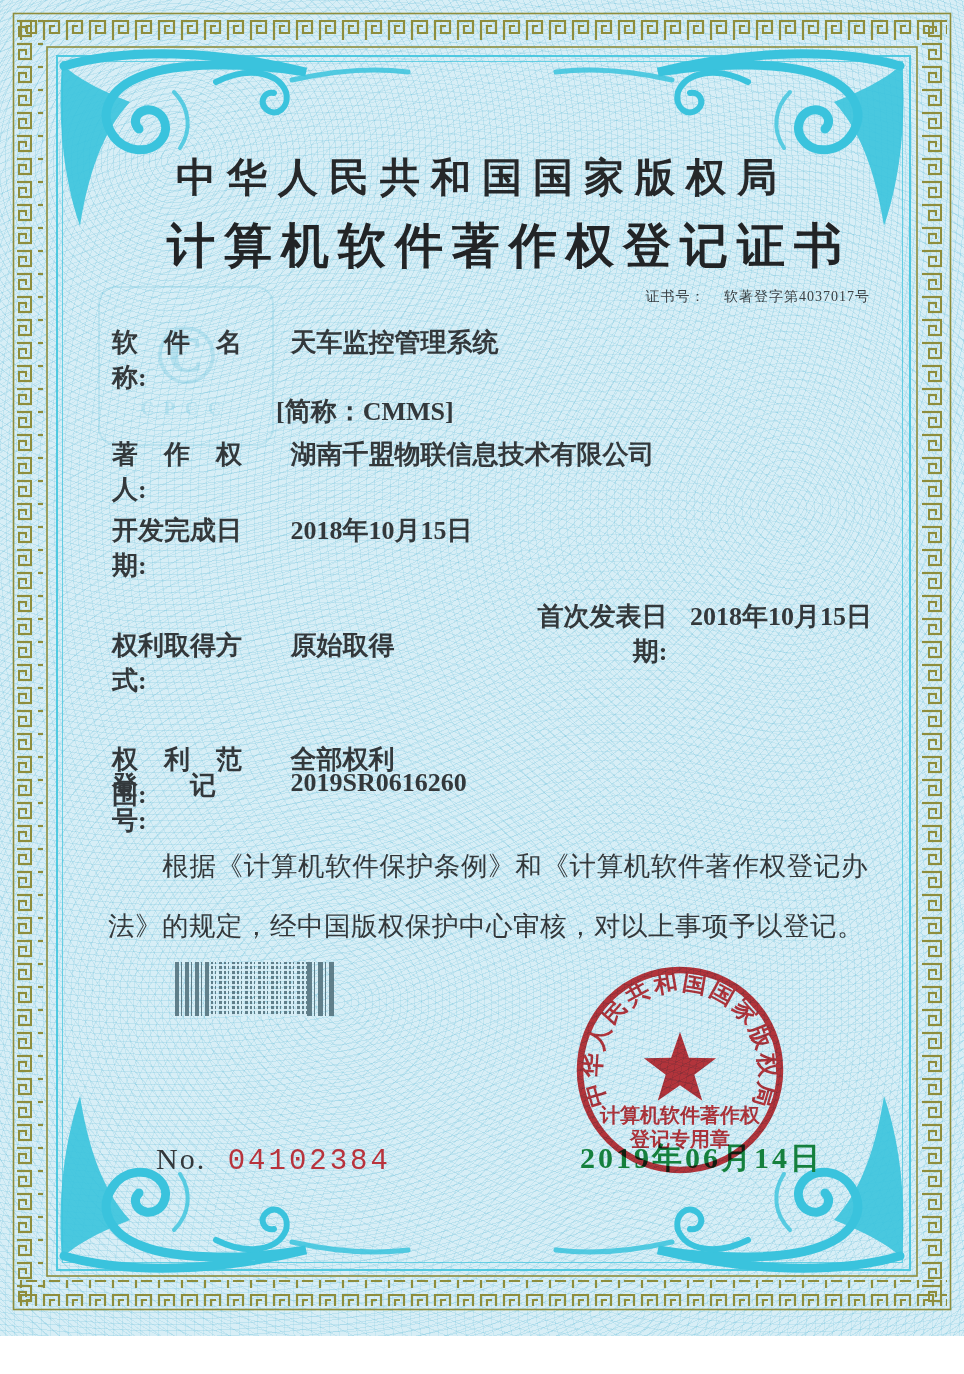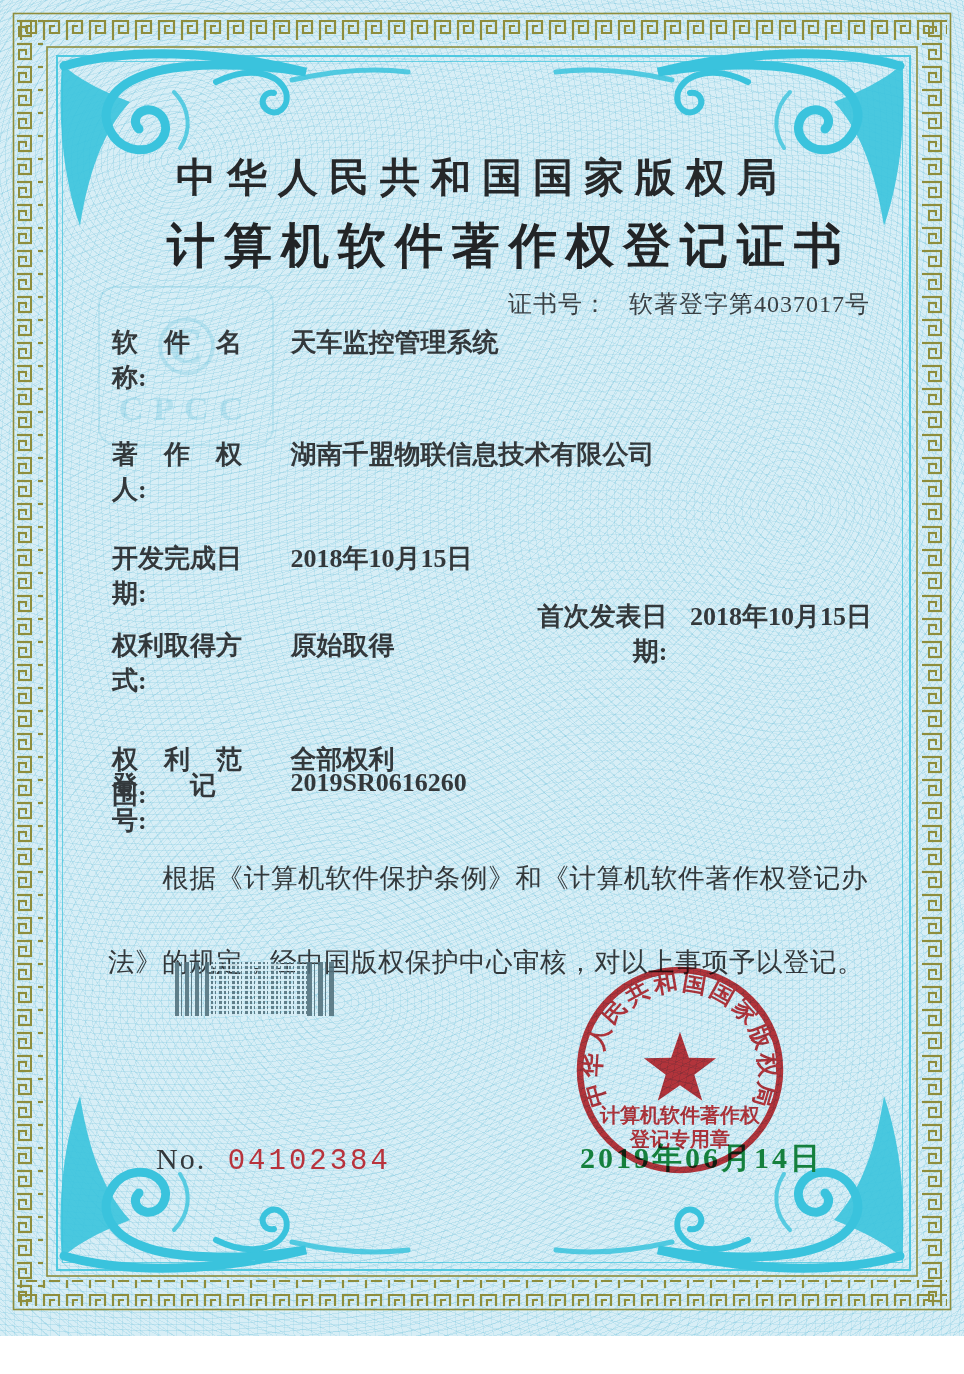--- a/index.html
+++ b/index.html
@@ -18,32 +18,32 @@
   
   .frame-outer{position:absolute;left:56px;top:55px;width:851px;height:1212px;
     border:2px solid rgba(58,195,221,.85);}
   .frame-inner{position:absolute;left:62px;top:61px;width:839px;height:1200px;
     border:1px solid rgba(58,195,221,.7);}
   
   .watermark{position:absolute;left:98px;top:286px;width:172px;height:156px;z-index:1;
     border:2px solid rgba(110,195,220,.45);border-radius:18px;opacity:.55;
     display:flex;flex-direction:column;align-items:center;justify-content:center;}
   .watermark .c{font-size:84px;line-height:84px;color:rgba(110,195,220,.55);font-weight:700;}
-  .watermark .t{font-size:34px;letter-spacing:10px;color:rgba(110,195,220,.55);font-weight:700;margin-top:2px;}
+  .watermark .t{font-size:18px;letter-spacing:10px;color:rgba(110,195,220,.55);font-weight:700;margin-top:2px;}
   .txt{position:absolute;z-index:2;}
   .issuer{left:0;top:150px;width:100%;text-align:center;font-size:40px;font-weight:700;
     letter-spacing:11px;color:#26282a;}
   .cert-title{left:0;top:214px;width:100%;text-align:center;font-size:48px;font-weight:700;
     letter-spacing:9px;color:#222426;padding-left:27px;}
-  .certno{left:0;top:288px;width:870px;text-align:right;font-size:24px;color:#3a4044;letter-spacing:1px;}
+  .certno{left:0;top:288px;width:870px;text-align:right;font-size:14px;color:#3a4044;letter-spacing:1px;}
   .row{left:112px;width:760px;font-size:26px;font-weight:600;color:#33383b;}
   .row .lbl{display:inline-block;width:156px;vertical-align:top;}
   .row .val{display:inline-block;margin-left:16px;vertical-align:top;}
   .name-extra{margin-left:164px;line-height:34px;}
-  .statement{left:108px;top:836px;width:760px;font-size:26.5px;line-height:84px;
+  .statement{left:108px;top:836px;width:760px;font-size:26.5px;line-height:60px;
     letter-spacing:.5px;text-align:justify;text-indent:2.05em;color:#33383b;font-weight:500;}
   
   .barcode{position:absolute;left:175px;top:962px;width:160px;height:54px;z-index:2;display:flex;opacity:.88;}
   .bc-left{width:36px;height:100%;
     background:repeating-linear-gradient(90deg,#51707c 0 4px,transparent 4px 6px,#51707c 6px 7px,transparent 7px 10px);}
   .bc-mid{flex:1;height:100%;
     background:
       repeating-linear-gradient(0deg, rgba(215,238,246,.95) 0 2px, transparent 2px 5px),
       repeating-linear-gradient(90deg,#51707c 0 2px,transparent 2px 4px,#51707c 4px 5px,transparent 5px 8px,#51707c 8px 11px,transparent 11px 13px);}
   .bc-right{width:28px;height:100%;
@@ -105,26 +105,27 @@
   <div class="txt issuer">中华人民共和国国家版权局</div>
   <div class="txt cert-title">计算机软件著作权登记证书</div>
   <div class="txt certno">
     <span>证书号：</span>
     <span style="margin-left:14px;">软著登字第4037017号</span>
   </div>
 
   <div class="txt row" style="top:325px;">
     <span class="lbl">软　件　名　称:</span>
     <span class="val">天车监控管理系统</span>
+    <div class="name-extra">[简称：CMMS]</div>
   </div>
   <div class="txt row" style="top:437px;">
     <span class="lbl">著　作　权　人:</span>
     <span class="val">湖南千盟物联信息技术有限公司</span>
   </div>
-  <div class="txt row" style="top:541px;">
+  <div class="txt row" style="top:513px;">
     <span class="lbl">开发完成日期:</span>
     <span class="val">2018年10月15日</span>
   </div>
   <div class="txt row" style="top:599px;text-align:right;">
     <span class="lbl">首次发表日期:</span>
     <span class="val">2018年10月15日</span>
   </div>
   <div class="txt row" style="top:628px;">
     <span class="lbl">权利取得方式:</span>
     <span class="val">原始取得</span>

